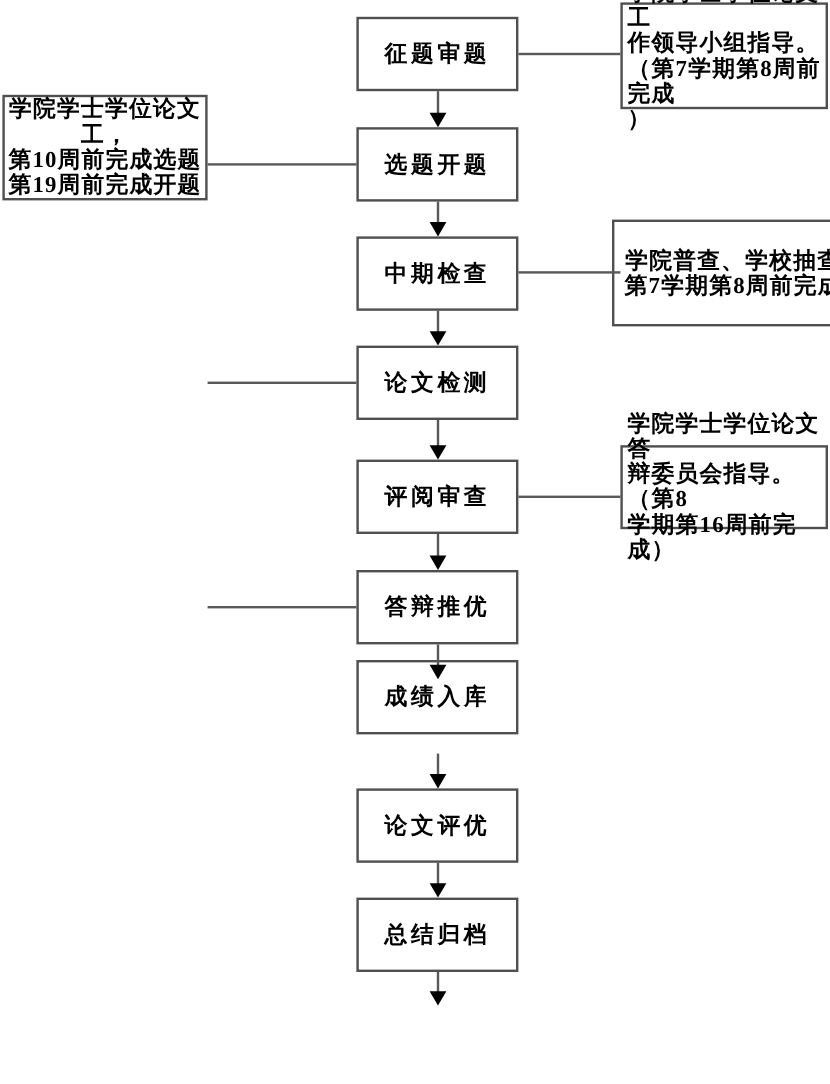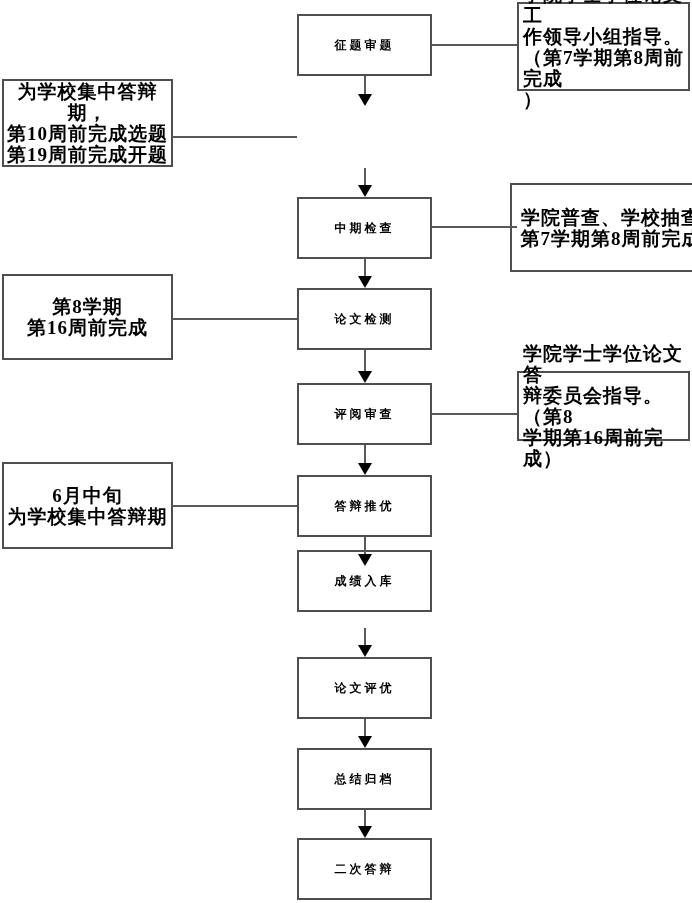--- a/index.html
+++ b/index.html
@@ -17,21 +17,21 @@
     border:2px solid #4f4f4f;
     background:#ffffff;
     display:flex;
     align-items:center;
     justify-content:center;
     font-weight:bold;
     white-space:pre-line;
   }
   .step{
     left:297px;width:135px;height:62px;
-    font-size:12px;letter-spacing:3px;
+    font-size:19px;letter-spacing:3px;
     text-align:center;
   }
   .side{
     font-size:19px;line-height:21px;letter-spacing:1px;
   }
   .side.centered{text-align:center;padding:2px 3px;}
   .side.leftalign{justify-content:flex-start;text-align:left;padding:2px 4px;}
   .hline{
     position:absolute;height:2px;background:#595959;
   }
@@ -45,28 +45,28 @@
     border-right:7px solid transparent;
     border-top:12px solid #000000;
   }
 </style>
 </head>
 <body>
 
 <div class="canvas">
 
   <div class="node step" style="top:14px">征题审题</div>
+  <div class="node step" style="top:106px">选题开题</div>
   <div class="node step" style="top:288px">论文检测</div>
   <div class="node step" style="top:197px">中期检查</div>
   <div class="node step" style="top:383px">评阅审查</div>
   <div class="node step" style="top:475px">答辩推优</div>
   <div class="node step" style="top:550px">成绩入库</div>
   <div class="node step" style="top:748px">总结归档</div>
   <div class="node step" style="top:657px">论文评优</div>
-  <div class="node step" style="top:838px">二次答辩</div>
 
   <div class="varrow" style="left:358px;top:76px;height:30px">
       <div class="shaft"></div>
       <div class="head"></div>
     </div>
   <div class="varrow" style="left:358px;top:168px;height:29px">
       <div class="shaft"></div>
       <div class="head"></div>
     </div>
   <div class="varrow" style="left:358px;top:259px;height:29px">
@@ -91,27 +91,23 @@
     </div>
   <div class="varrow" style="left:358px;top:719px;height:29px">
       <div class="shaft"></div>
       <div class="head"></div>
     </div>
   <div class="varrow" style="left:358px;top:810px;height:28px">
       <div class="shaft"></div>
       <div class="head"></div>
     </div>
 
-  <div class="node side centered" style="left:2px;top:79px;width:171px;height:88px">为学校集中答辩期，
+  <div class="node side centered" style="left:2px;top:79px;width:171px;height:88px">学院学士学位论文工，
 第10周前完成选题
 第19周前完成开题</div>
-  <div class="node side centered" style="left:2px;top:274px;width:171px;height:86px">第8学期
-第16周前完成</div>
-  <div class="node side centered" style="left:2px;top:462px;width:171px;height:87px">6月中旬
-为学校集中答辩期</div>
 
   <div class="node side leftalign" style="left:517px;top:2px;width:173px;height:89px">学院学士学位论文工
 作领导小组指导。
 （第7学期第8周前完成
 ）</div>
   <div class="node side centered" style="left:510px;top:183px;width:202px;height:89px">学院普查、学校抽查
 第7学期第8周前完成</div>
   <div class="node side leftalign" style="left:517px;top:371px;width:173px;height:70px">学院学士学位论文答
 辩委员会指导。（第8
 学期第16周前完成）</div>

